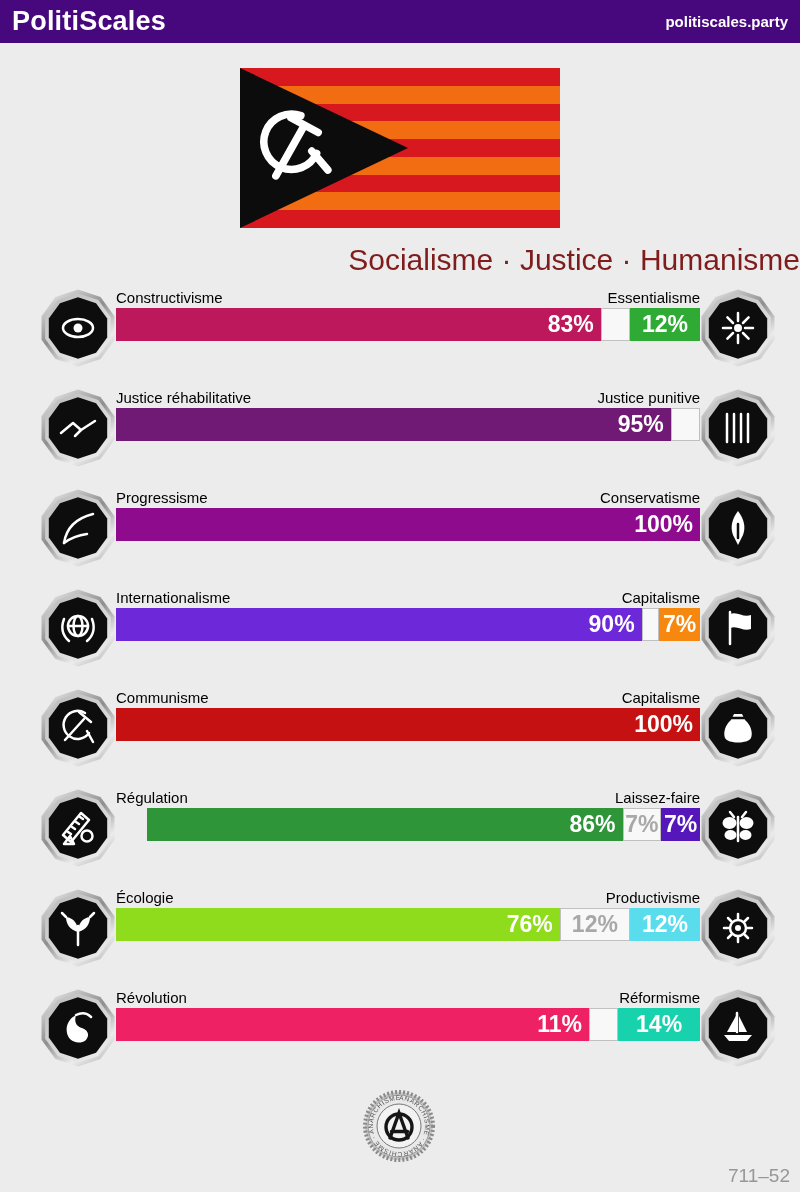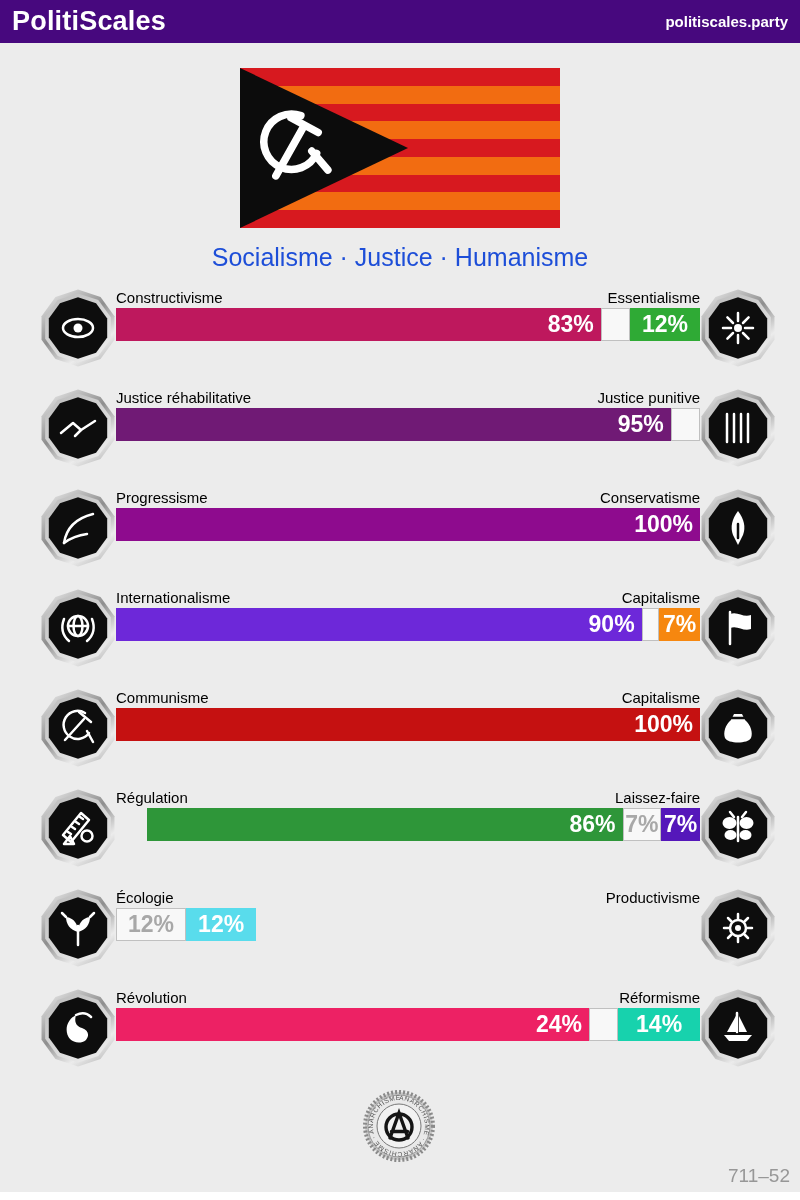--- a/index.html
+++ b/index.html
@@ -15,22 +15,22 @@
   
   .flag{position:absolute;left:240px;top:68px;width:320px;height:160px;
         display:flex;flex-direction:column}
   .flag>div{flex:1}
   .tri{position:absolute;left:0;top:0;width:168px;height:160px;background:#0c0c0c;
        clip-path:polygon(0 0,100% 50%,0 100%)}
   .hsflag{position:absolute;left:12px;top:38px;width:84px;height:84px;transform:rotate(-12deg)}
   .hsflag *{stroke:#fff;stroke-width:9;fill:none;stroke-linecap:round}
 
   
-  .slogan{position:absolute;top:243px;left:0;width:800px;text-align:center;
-          font-size:25px;color:#1d4ed8}
+  .slogan{position:absolute;top:243px;left:0;width:800px;text-align:right;
+          font-size:30px;color:#7f1d1d}
 
   
   .row{position:absolute;left:8px;width:800px;height:100px}
   .lbl{position:absolute;top:1px;font-size:15px;color:#000}
   .lbl.l{left:108px}.lbl.r{right:108px}
   .bar{position:absolute;left:108px;top:20px;width:584px;height:33px;display:flex}
   .seg{height:100%;box-sizing:border-box;overflow:hidden}
   .seg span{display:block;width:100%;font-weight:700;font-size:23px;color:#fff;line-height:33px;box-sizing:border-box}
   .segL span{text-align:right;padding-right:7px}
   .segN{border:1px solid #c0c0c0}
@@ -298,20 +298,23 @@
           <path d="M22 39 V20" stroke-width="2.5"></path>
           <path class="f" d="M22 26 C14 24 10 18 10 11 C18 12 22 18 22 26 Z"></path>
           <path class="f" d="M22 26 C30 24 34 18 34 11 C26 12 22 18 22 26 Z"></path>
           <path d="M6 7 L10 11 M38 7 L34 11" stroke-width="2"></path>
         </svg>
       </div>
     </div>
   <div class="lbl l">Écologie</div>
   <div class="lbl r">Productivisme</div>
   <div class="bar">
+    <div class="seg segL" style="background: rgb(142, 220, 28); width: 76%;">
+        <span>76%</span>
+      </div>
     <div class="seg segN" style="background: rgb(248, 248, 248); width: 12%;">
         <span>12%</span>
       </div>
     <div class="seg segR" style="background: rgb(89, 220, 236); width: 12%;">
         <span>12%</span>
       </div>
   </div>
   <div class="badge r deca">
       <div class="ring deca"></div>
       <div class="core deca">
@@ -331,21 +334,21 @@
     <svg class="glyph" viewBox="0 0 44 44">
           <path class="f" d="M14 33 C8 26 10 14 20 9 C18 16 20 20 26 22 C32 24 34 29 30 34 C25 38 18 37 14 33 Z"></path>
           <path d="M20 9 C26 6 31 7 35 11" stroke-width="2.5"></path>
         </svg>
       </div>
     </div>
   <div class="lbl l">Révolution</div>
   <div class="lbl r">Réformisme</div>
   <div class="bar">
     <div class="seg segL" style="background: rgb(237, 33, 100); width: 81%;">
-        <span>24%</span>
+        <span>11%</span>
       </div>
     <div class="seg segN" style="background: rgb(248, 248, 248); width: 5%;">
         <span></span>
       </div>
     <div class="seg segR" style="background: rgb(23, 210, 173); width: 14%;">
         <span>14%</span>
       </div>
   </div>
   <div class="badge r deca">
       <div class="ring deca"></div>

